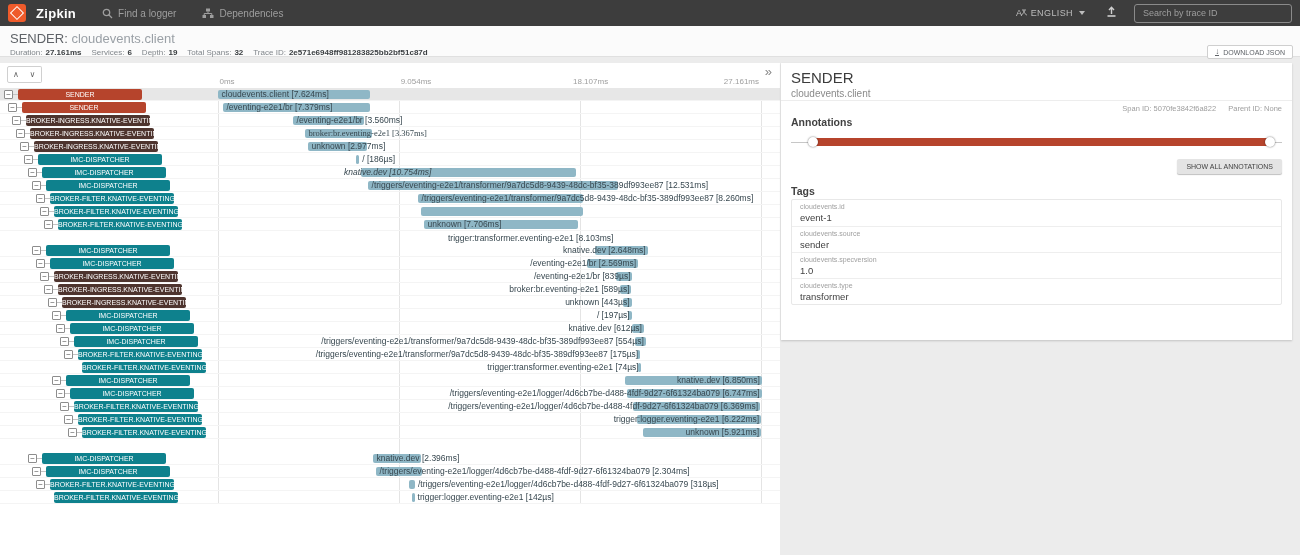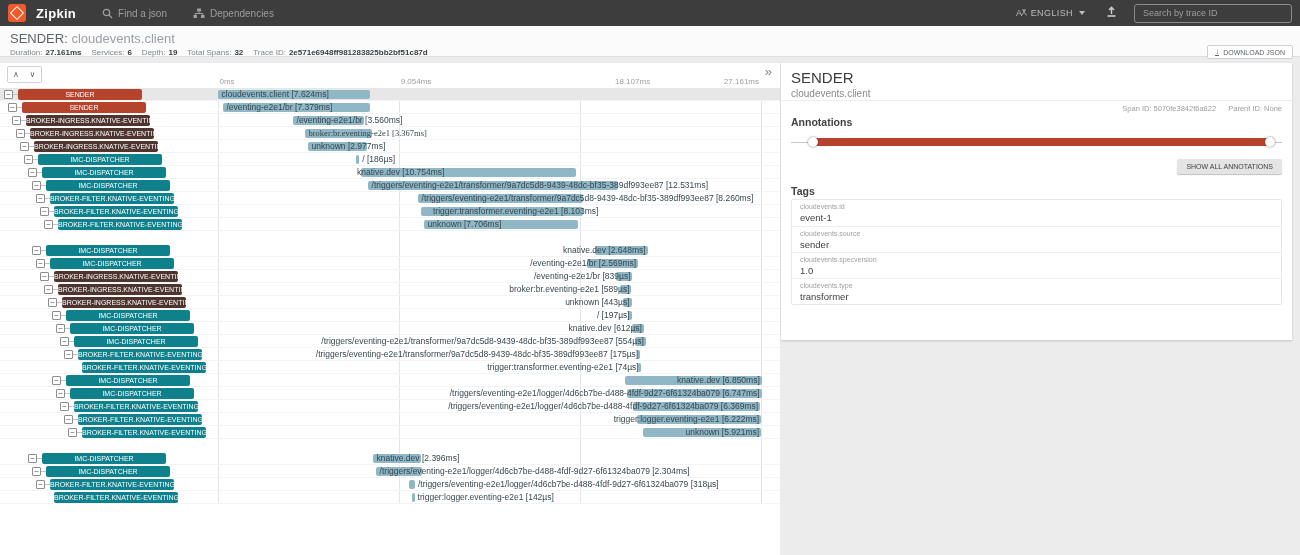--- a/index.html
+++ b/index.html
@@ -96,21 +96,21 @@
     <div class="logo"></div>
     <div class="brand">Zipkin</div>
     <div id="nav-menu" style="display:flex;align-items:center;">
         <div class="nav-item">
           <span>
             <svg width="11" height="11" viewBox="0 0 11 11">
               <circle cx="4.5" cy="4.5" r="3.2" stroke="#9e9e9e" stroke-width="1.3" fill="none"></circle>
               <path d="M7 7 L10 10" stroke="#9e9e9e" stroke-width="1.3"></path>
             </svg>
           </span>
-          <span>Find a json</span>
+          <span>Find a logger</span>
         </div>
         <div class="nav-item">
           <span>
             <svg width="12" height="11" viewBox="0 0 12 11">
               <rect x="4" y="0.5" width="4" height="3" fill="#9e9e9e"></rect>
               <rect x="0.5" y="7" width="3.5" height="3" fill="#9e9e9e"></rect>
               <rect x="8" y="7" width="3.5" height="3" fill="#9e9e9e"></rect>
               <path d="M6 3.5 V5.5 M6 5.5 H2.2 V7 M6 5.5 H9.8 V7" stroke="#9e9e9e" stroke-width="1" fill="none"></path>
             </svg>
           </span>
@@ -155,21 +155,21 @@
   </div>
 
   <div id="tracepanel">
     <div id="tl-toolbar">
       <div class="fold-btn" id="fold-up">∧</div>
       <div class="fold-btn" id="fold-down">∨</div>
       <div id="expand-btn">»</div>
       <div id="ticks">
           <div class="tick-label" style="left: 219.5px;">0ms</div>
           <div class="tick-label" style="left: 400.673px;">9.054ms</div>
-          <div class="tick-label" style="left: 615px;">18.107ms</div>
+          <div class="tick-label" style="left: 573px;">18.107ms</div>
           <div class="tick-label" style="right: 21px;">27.161ms</div>
         </div>
     </div>
     <div id="rows">
         <div class="grid" style="left: 217.5px;"></div>
         <div class="grid" style="left: 398.673px;"></div>
         <div class="grid" style="left: 579.827px;"></div>
         <div class="grid" style="left: 761px;"></div>
         <div class="row sel" style="top: 0px;">
           <span class="tgl" style="left: 4px;">−</span>
@@ -211,42 +211,42 @@
           <span class="conn" style="left: 33px;"></span>
           <span class="svc" style="left: 38px; background: rgb(14, 129, 141);">IMC-DISPATCHER</span>
           <span class="bar" style="left: 355.571px; width: 3.72192px; background: rgb(143, 183, 198);"></span>
           <span class="barlbl" style="left: 362.293px;">/ [186µs]</span>
         </div>
         <div class="row" style="top: 78px;">
           <span class="tgl" style="left: 28px;">−</span>
           <span class="conn" style="left: 37px;"></span>
           <span class="svc" style="left: 42px; background: rgb(14, 129, 141);">IMC-DISPATCHER</span>
           <span class="bar" style="left: 360.574px; width: 215.191px; background: rgb(143, 183, 198);"></span>
-          <span class="barlbl" style="left: 357px;">knative.dev [10.754ms]</span>
+          <span class="barlbl" style="left: 344px; font-style: italic;">knative.dev [10.754ms]</span>
         </div>
         <div class="row" style="top: 91px;">
           <span class="tgl" style="left: 32px;">−</span>
           <span class="conn" style="left: 41px;"></span>
           <span class="svc" style="left: 46px; background: rgb(14, 129, 141);">IMC-DISPATCHER</span>
           <span class="bar" style="left: 367.577px; width: 250.749px; background: rgb(143, 183, 198);"></span>
           <span class="barlbl" style="left: 371.577px;">/triggers/eventing-e2e1/transformer/9a7dc5d8-9439-48dc-bf35-389df993ee87 [12.531ms]</span>
         </div>
         <div class="row" style="top: 104px;">
           <span class="tgl" style="left: 36px;">−</span>
           <span class="conn" style="left: 45px;"></span>
           <span class="svc" style="left: 50px; background: rgb(14, 129, 141);">BROKER-FILTER.KNATIVE-EVENTING</span>
           <span class="bar" style="left: 417.603px; width: 165.285px; background: rgb(143, 183, 198);"></span>
           <span class="barlbl" style="left: 421.603px;">/triggers/eventing-e2e1/transformer/9a7dc5d8-9439-48dc-bf35-389df993ee87 [8.260ms]</span>
         </div>
         <div class="row" style="top: 117px;">
           <span class="tgl" style="left: 40px;">−</span>
           <span class="conn" style="left: 49px;"></span>
           <span class="svc" style="left: 54px; background: rgb(14, 129, 141);">BROKER-FILTER.KNATIVE-EVENTING</span>
           <span class="bar" style="left: 420.605px; width: 162.144px; background: rgb(143, 183, 198);"></span>
-          <span class="barlbl" style="left: 433px;">trigger:transformer.eventing-e2e1 [8.103ms]</span>
+          <span class="barlbl" style="left: 448px; margin-top: 27px;">trigger:transformer.eventing-e2e1 [8.103ms]</span>
         </div>
         <div class="row" style="top: 130px;">
           <span class="tgl" style="left: 44px;">−</span>
           <span class="conn" style="left: 53px;"></span>
           <span class="svc" style="left: 58px; background: rgb(14, 129, 141);">BROKER-FILTER.KNATIVE-EVENTING</span>
           <span class="bar" style="left: 423.606px; width: 154.199px; background: rgb(143, 183, 198);"></span>
           <span class="barlbl" style="left: 427.606px;">unknown [7.706ms]</span>
         </div>
         <div class="row" style="top: 156px;">
           <span class="tgl" style="left: 32px;">−</span>

